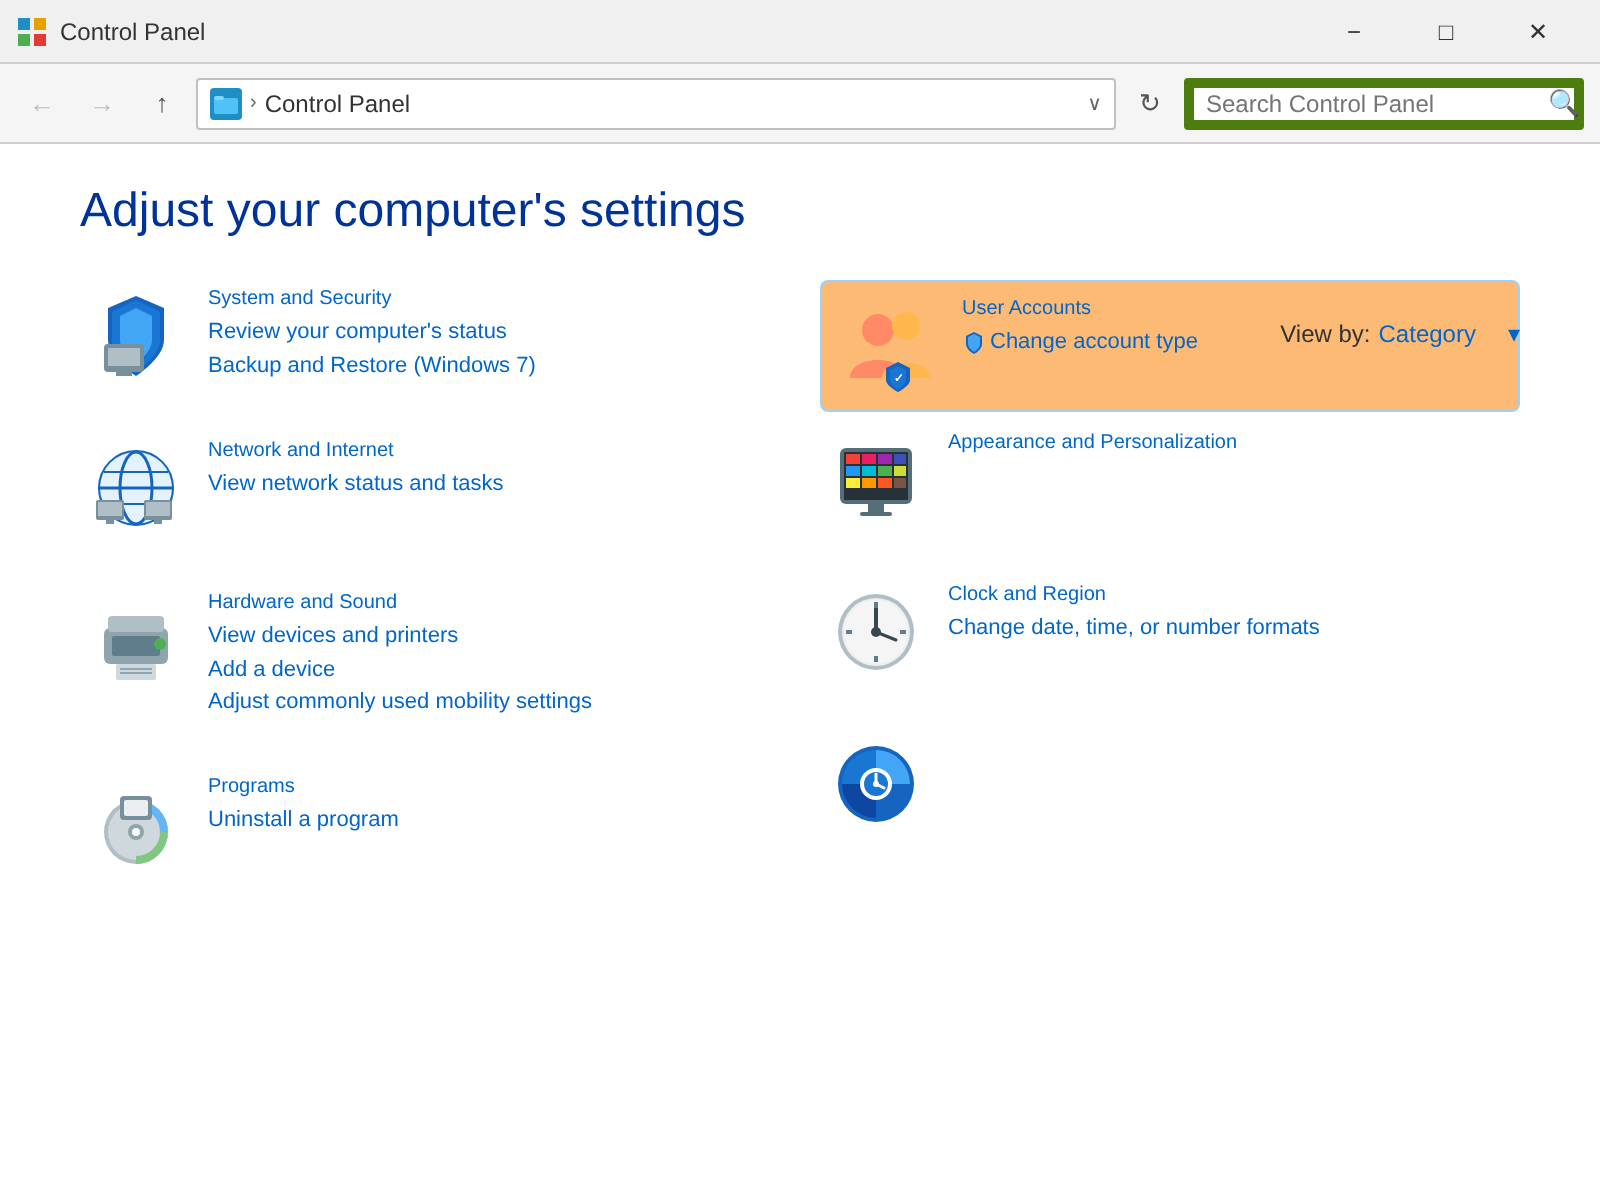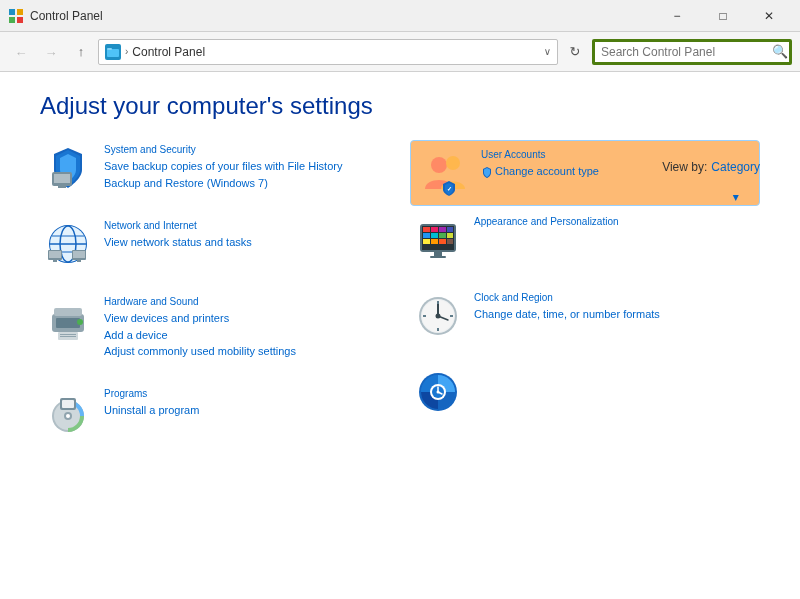--- a/index.html
+++ b/index.html
@@ -126,21 +126,21 @@
       justify-content: center;
       cursor: pointer;
       background: transparent;
       border: none;
       color: #555;
       font-size: 13px;
     }
     .search-box {
       width: 200px;
       height: 26px;
-      border: 3px solid #4d7c0f;
+      border: 5px solid #4d7c0f;
       border-radius: 2px;
       background: #fff;
       display: flex;
       align-items: center;
       padding: 0 6px;
       gap: 16px;
     }
     .search-input {
       border: none;
       outline: none;
@@ -179,21 +179,20 @@
       font-size: 12px;
       color: #333;
     }
     .view-by-label { color: #333; }
     .view-by-value {
       color: #0066cc;
       cursor: pointer;
       display: flex;
       align-items: center;
       gap: 16px;
-      flex-direction: column;
     }
 
     .categories-grid {
       display: grid;
       grid-template-columns: 1fr 1fr;
       gap: 0;
     }
 
     
     .left-column {
@@ -309,21 +308,21 @@
             <path d="M24 6 L36 12 L36 26 C36 34 24 42 24 42 C24 42 12 34 12 26 L12 12 Z" fill="#1976d2"></path>
             <path d="M24 10 L32 14 L32 26 C32 32 24 38 24 38 C24 38 16 32 16 26 L16 14 Z" fill="#42a5f5"></path>
 
             <rect x="8" y="28" width="20" height="14" rx="2" fill="#78909c"></rect>
             <rect x="10" y="30" width="16" height="9" fill="#b0bec5"></rect>
             <rect x="14" y="42" width="8" height="2" fill="#78909c"></rect>
           </svg>
         </div>
         <div class="category-info">
           <span class="category-title">System and Security</span>
-          <span class="category-link">Save backup copies of your files with File History</span>
+          <span class="category-link">Review your computer's status</span>
           <span class="category-link">Backup and Restore (Windows 7)</span>
         </div>
       </div>
 
       <div class="category-item">
         <div class="category-icon">
           <svg width="48" height="48" viewBox="0 0 48 48">
             <circle cx="24" cy="24" r="18" fill="none" stroke="#1565c0" stroke-width="2"></circle>
             <circle cx="24" cy="24" r="18" fill="#e3f2fd"></circle>
             <ellipse cx="24" cy="24" rx="8" ry="18" fill="none" stroke="#1565c0" stroke-width="1.5"></ellipse>

